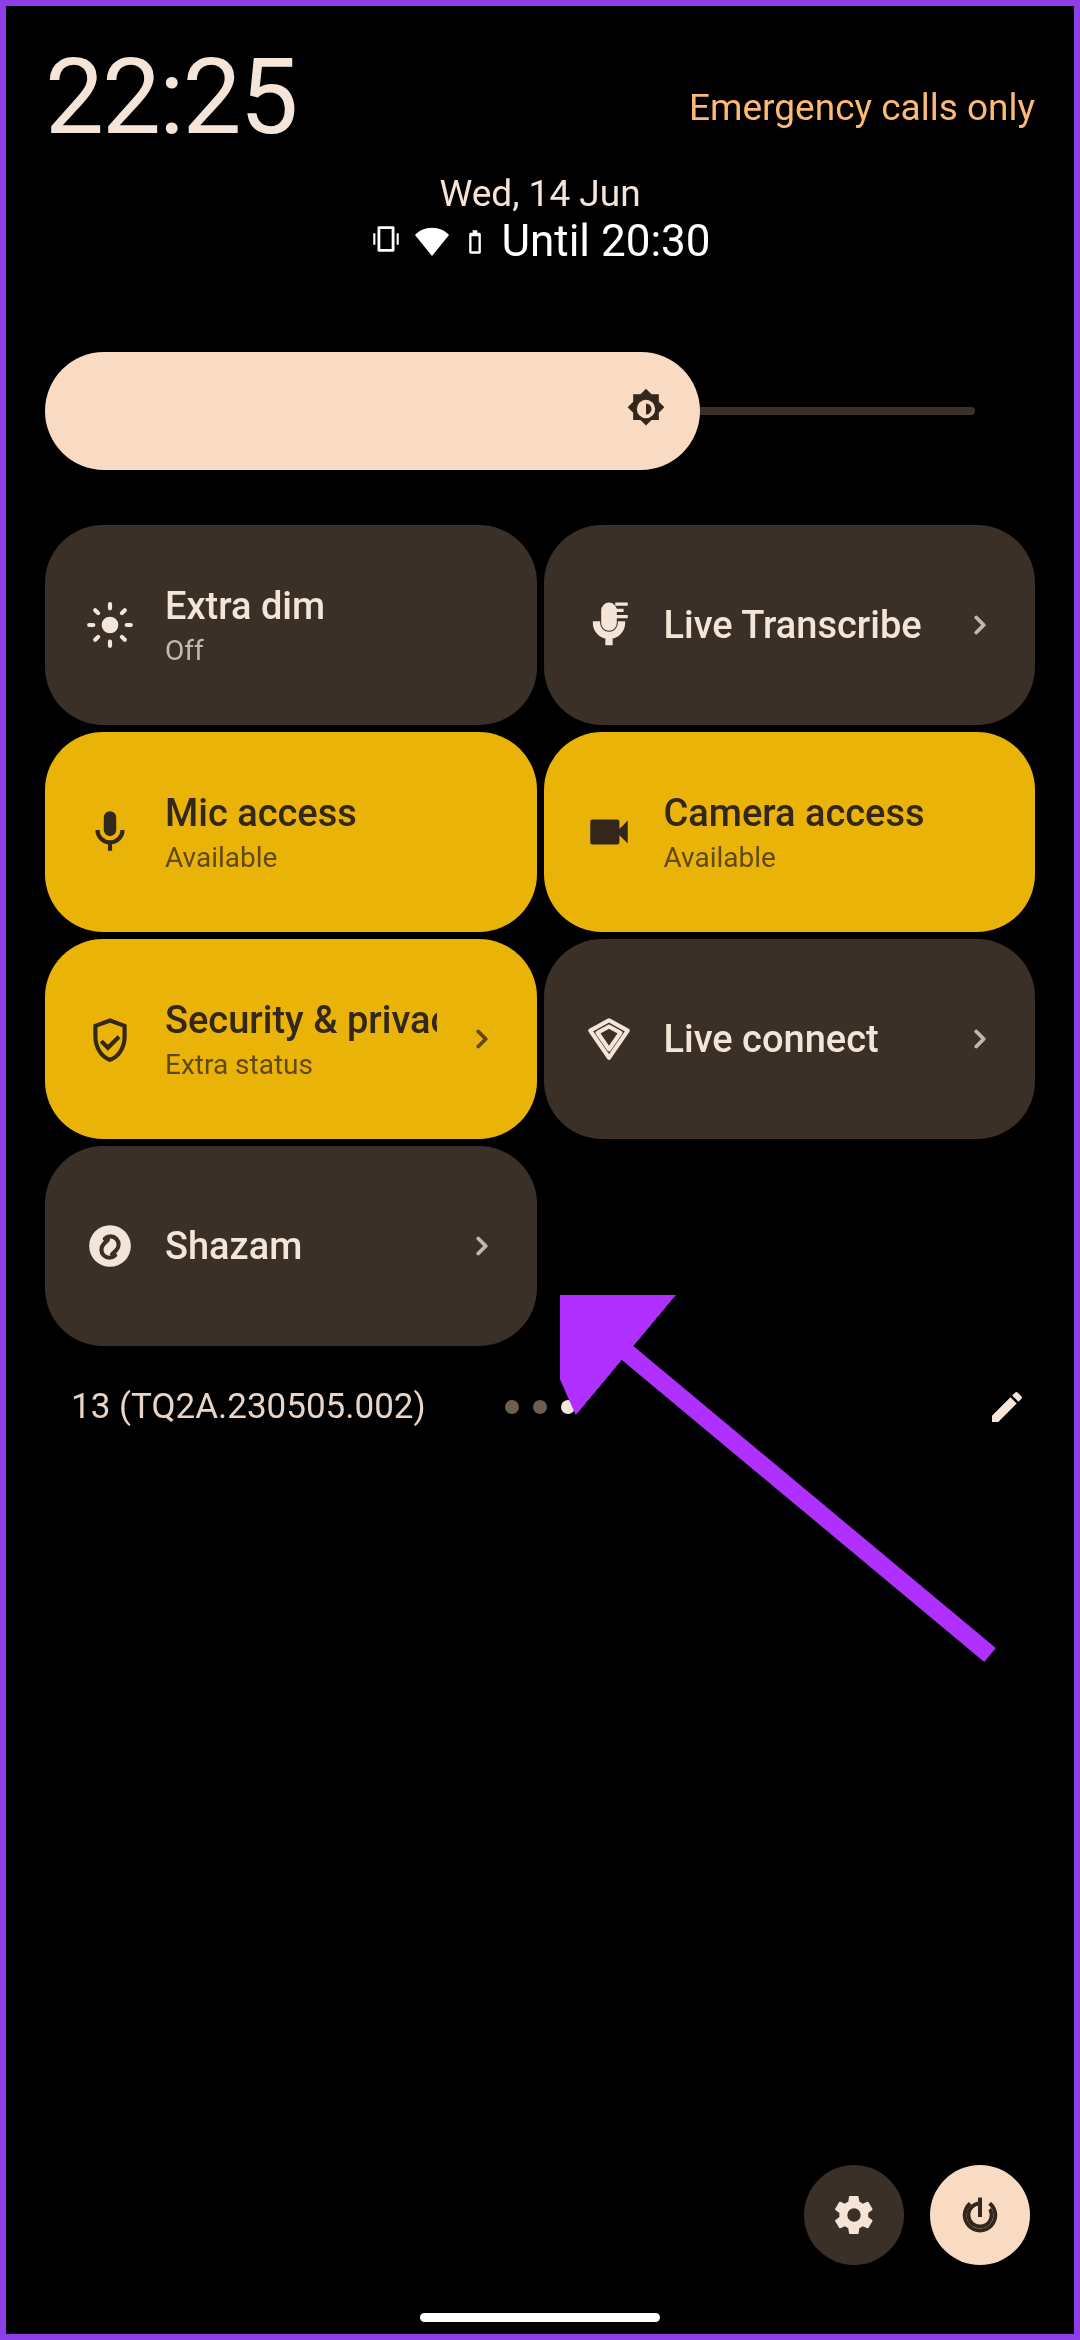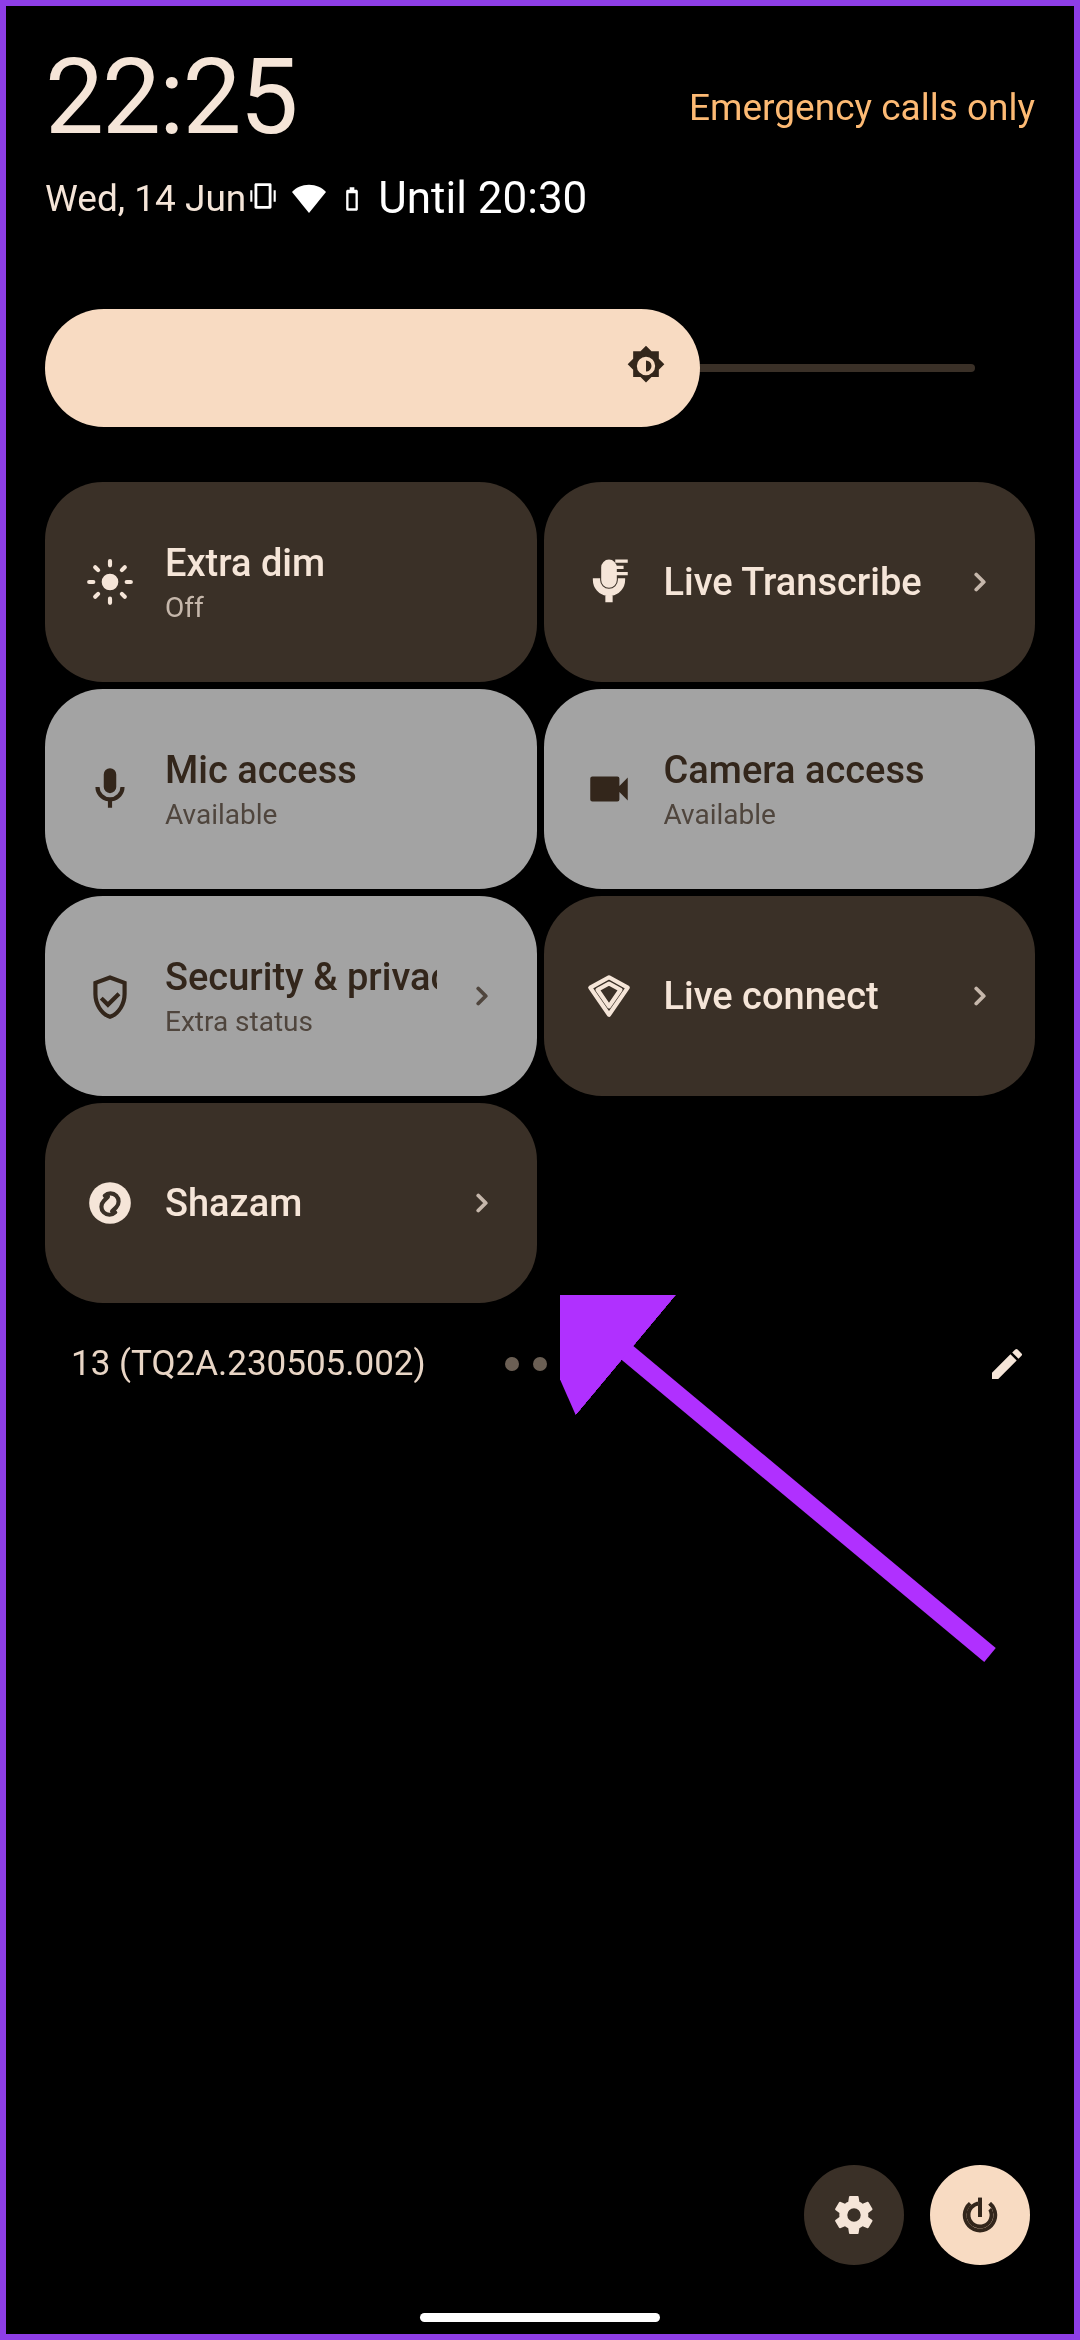--- a/index.html
+++ b/index.html
@@ -16,21 +16,21 @@
     position: absolute;
     inset: 0;
     border: 6px solid #8e3ee6;
     pointer-events: none;
     z-index: 100;
   }
   .container { padding: 45px 45px 0 45px; }
   .header-row { display: flex; justify-content: space-between; align-items: center; }
   .time { font-size: 105px; font-weight: 400; color: #f5e5d8; line-height: 1; letter-spacing: -2px; }
   .emergency { font-size: 37px; color: #fdba74; font-weight: 400; margin-top: 20px; }
-  .sub-row { display: flex; justify-content: flex-start; align-items: center; margin-top: 22px; }
+  .sub-row { display: flex; justify-content: center; align-items: center; margin-top: 22px; flex-direction: column; }
   .date { font-size: 37px; color: #f5e5d8; }
   .status-icons { display: flex; align-items: center; gap: 12px; font-size: 44px; color: #fff; }
   .status-icons svg { fill: #fff; }
   .until { color: #fff; }
 
   .brightness-wrap {
     display: flex;
     align-items: center;
     margin-top: 85px;
     gap: 0;
@@ -72,21 +72,21 @@
     height: 200px;
     border-radius: 58px;
     display: flex;
     align-items: center;
     padding: 0 40px;
     gap: 30px;
     position: relative;
     overflow: hidden;
   }
   .tile.dark { background: #3a3027; color: #f5e5d8; }
-  .tile.light { background: #a3a3a3; color: #33261b; justify-content: flex-end; }
+  .tile.light { background: #eab308; color: #33261b; justify-content: flex-end; }
   .tile-icon { width: 50px; height: 50px; flex-shrink: 0; display: flex; align-items: center; justify-content: center; }
   .tile-icon svg { width: 100%; height: 100%; }
   .tile.dark .tile-icon svg { fill: #f5e5d8; }
   .tile.light .tile-icon svg { fill: #33261b; }
   .tile-text { flex: 1; min-width: 0; overflow: hidden; }
   .tile-title { font-size: 38px; font-weight: 500; white-space: nowrap; overflow: hidden; }
   .tile-sub { font-size: 28px; opacity: 0.75; margin-top: 6px; white-space: nowrap; overflow: hidden; }
   .tile-chevron { flex-shrink: 0; width: 30px; height: 30px; }
   .tile.dark .tile-chevron svg { fill: #f5e5d8; opacity: 0.75; }
   .tile.light .tile-chevron svg { fill: #33261b; opacity: 0.75; }

